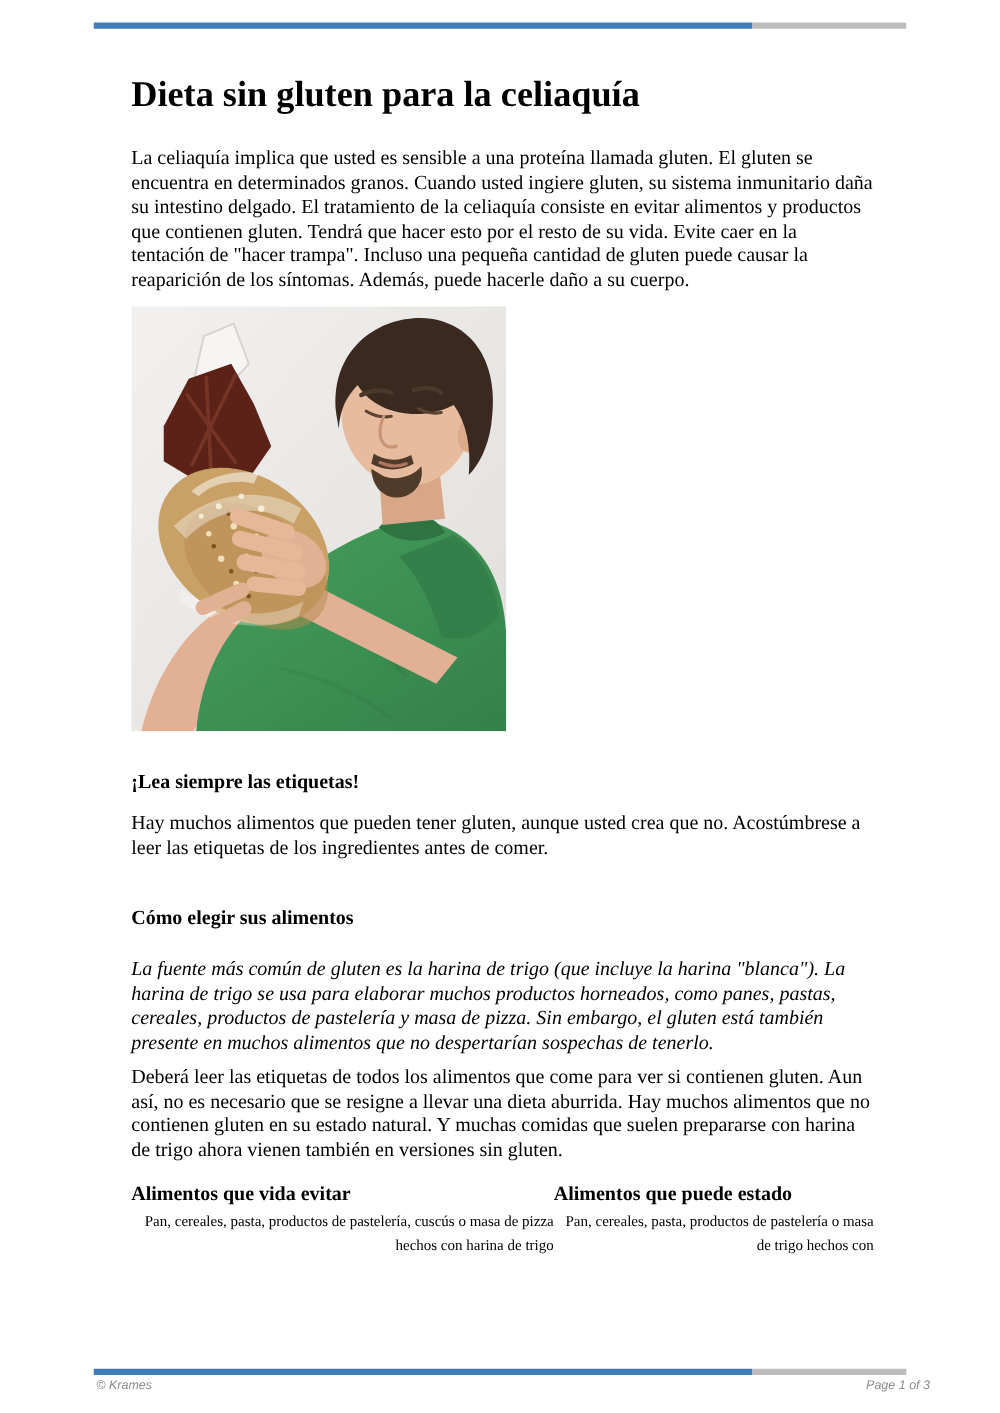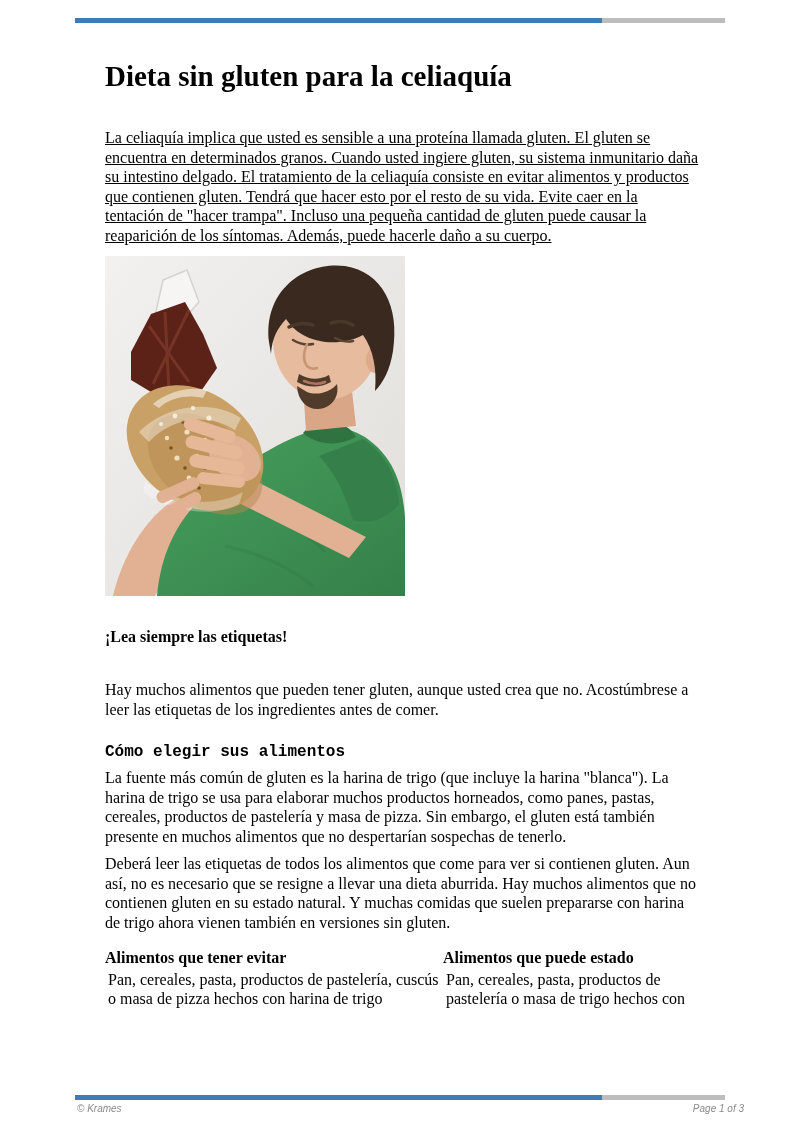--- a/index.html
+++ b/index.html
@@ -8,31 +8,31 @@
     font-family:"Liberation Serif",serif;color:#000;overflow:hidden;padding-left:20px;
   }
   .rule{position:absolute;left:75px;width:650px;height:5px;display:flex;}
   .rule-top{top:18px;}
   .rule-bottom{top:1095px;}
   .rule-blue{width:81%;height:100%;background:#3d7cb8;}
   .rule-gray{flex:1;height:100%;background:#bdbdbd;}
   .content{position:absolute;left:105px;top:0;width:594px;}
   h1.title{margin:58px 0 0;font-weight:bold;font-size:29px;line-height:36px;}
   p.body{margin:8px 0 0;font-size:16px;line-height:19.5px;}
-  p.body.first{margin-top:34px;text-decoration:underline;}
-  p.body.after-h{margin-top:28px;}
-  p.body.after-h2{margin-top:1px;}
+  p.body.first{margin-top:23px;}
+  p.body.after-h{margin-top:8px;}
+  p.body.after-h2{margin-top:16px;font-style:italic;}
   .photo{margin:11px 0 0;width:300px;height:340px;line-height:0;}
   h2.heading{margin:26px 0 0;font-weight:bold;font-size:16px;line-height:30px;}
-  h2.heading.second{margin-top:18px;font-family:Liberation Mono, monospace;}
+  h2.heading.second{margin-top:32px;}
   .cols{display:flex;margin-top:16px;}
   .col-avoid{width:338px;}
   .col-eat{width:256px;}
   .col-h{font-weight:bold;font-size:16px;line-height:19.5px;}
-  .col-p{margin:2px 0 0 3px;font-size:16px;line-height:19.5px;}
+  .col-p{margin:2px 0 0 3px;font-size:12px;line-height:19.5px;text-align:right;}
   .footer{
     position:absolute;left:77px;right:76px;top:1103px;
     display:flex;justify-content:space-between;
     font-family:"Liberation Sans",sans-serif;font-style:italic;
     font-size:10px;line-height:12px;color:#8a8a8a;
   }
 </style>
 </head>
 <body>
 
@@ -159,21 +159,21 @@
 
     <h2 class="heading">¡Lea siempre las etiquetas!</h2>
     <p class="body after-h">Hay muchos alimentos que pueden tener gluten, aunque usted crea que no. Acostúmbrese a leer las etiquetas de los ingredientes antes de comer.</p>
 
     <h2 class="heading second">Cómo elegir sus alimentos</h2>
     <p class="body after-h2">La fuente más común de gluten es la harina de trigo (que incluye la harina "blanca"). La harina de trigo se usa para elaborar muchos productos horneados, como panes, pastas, cereales, productos de pastelería y masa de pizza. Sin embargo, el gluten está también presente en muchos alimentos que no despertarían sospechas de tenerlo.</p>
     <p class="body">Deberá leer las etiquetas de todos los alimentos que come para ver si contienen gluten. Aun así, no es necesario que se resigne a llevar una dieta aburrida. Hay muchos alimentos que no contienen gluten en su estado natural. Y muchas comidas que suelen prepararse con harina de trigo ahora vienen también en versiones sin gluten.</p>
 
     <div class="cols">
       <div class="col-avoid">
-        <div class="col-h">Alimentos que tener evitar</div>
+        <div class="col-h">Alimentos que vida evitar</div>
         <p class="col-p">Pan, cereales, pasta, productos de pastelería, cuscús o masa de pizza hechos con harina de trigo</p>
       </div>
       <div class="col-eat">
         <div class="col-h">Alimentos que puede estado</div>
         <p class="col-p">Pan, cereales, pasta, productos de pastelería o masa de trigo hechos con</p>
       </div>
     </div>
 
   </div>
 

